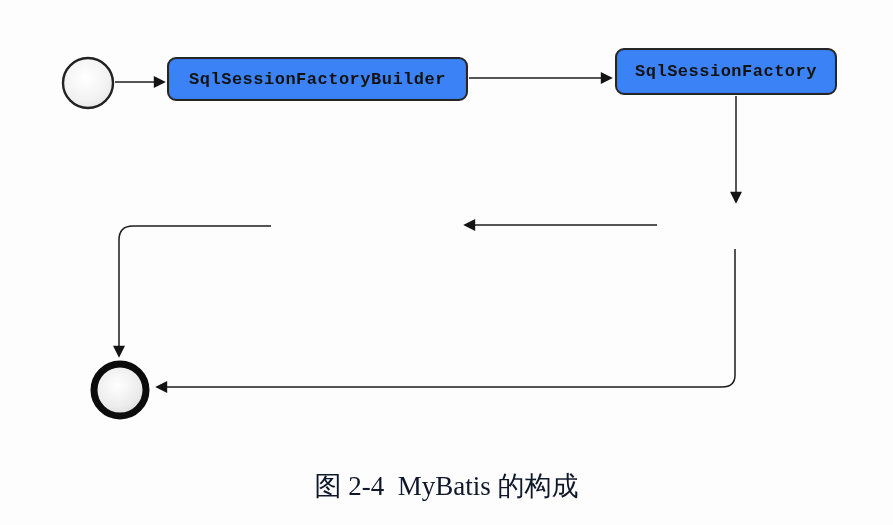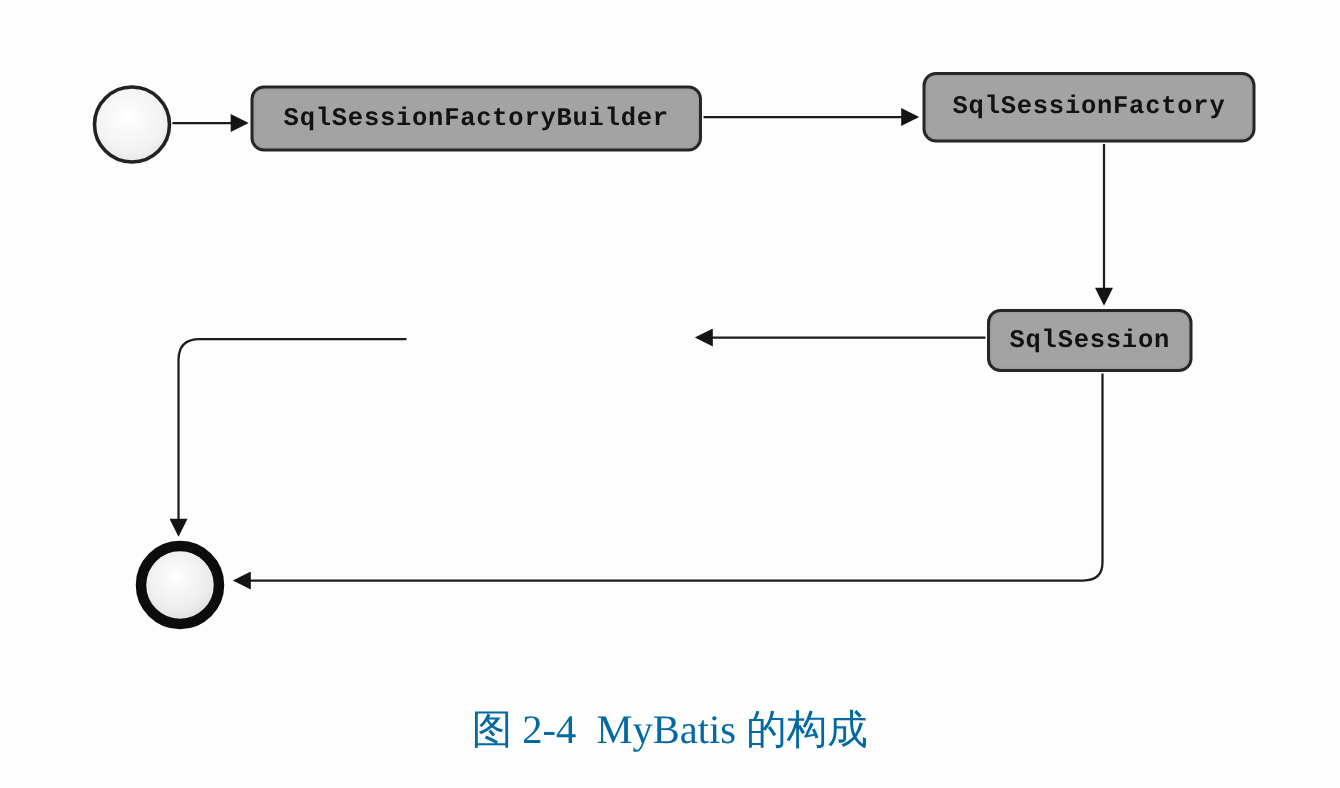--- a/index.html
+++ b/index.html
@@ -22,21 +22,21 @@
     left: 0;
     top: 0;
     width: 893px;
     height: 525px;
   }
   .node-box {
     position: absolute;
     box-sizing: border-box;
     border: 2px solid #262626;
     border-radius: 9px;
-    background: #a3a3a3;
+    background: #3b82f6;
     box-shadow: inset 0 0 0 1px rgba(0,0,0,0.04);
     display: flex;
     align-items: center;
     justify-content: center;
     font-family: "Liberation Mono", "DejaVu Sans Mono", monospace;
     font-weight: bold;
     font-size: 17px;
     letter-spacing: 0.5px;
     color: #121212;
     white-space: nowrap;
@@ -46,21 +46,21 @@
   .node-mapper  { left: 272px; top: 203px; width: 188px; height: 45px; }
   .node-session { left: 658px; top: 206px; width: 137px; height: 42px; }
   .figure-caption {
     position: absolute;
     left: 0;
     top: 468px;
     width: 100%;
     text-align: center;
     font-family: "Liberation Serif", "DejaVu Serif", serif;
     font-size: 27px;
-    color: #0369a1;
+    color: #0f172a;
     white-space: pre;
   }
 </style>
 </head>
 <body>
 
 <div class="page">
 
   <svg class="diagram-svg" viewBox="0 0 893 525" xmlns="http://www.w3.org/2000/svg">
     <defs>
@@ -98,19 +98,16 @@
 
   <div class="node-box node-builder">
     <span>SqlSessionFactoryBuilder</span>
   </div>
 
   <div class="node-box node-factory">
     <span>SqlSessionFactory</span>
   </div>
 
 
-  <div class="node-box node-session">
-    <span>SqlSession</span>
-  </div>
 
   <div class="figure-caption">图 2-4  MyBatis 的构成</div>
 
 </div>
 
 </body></html>

